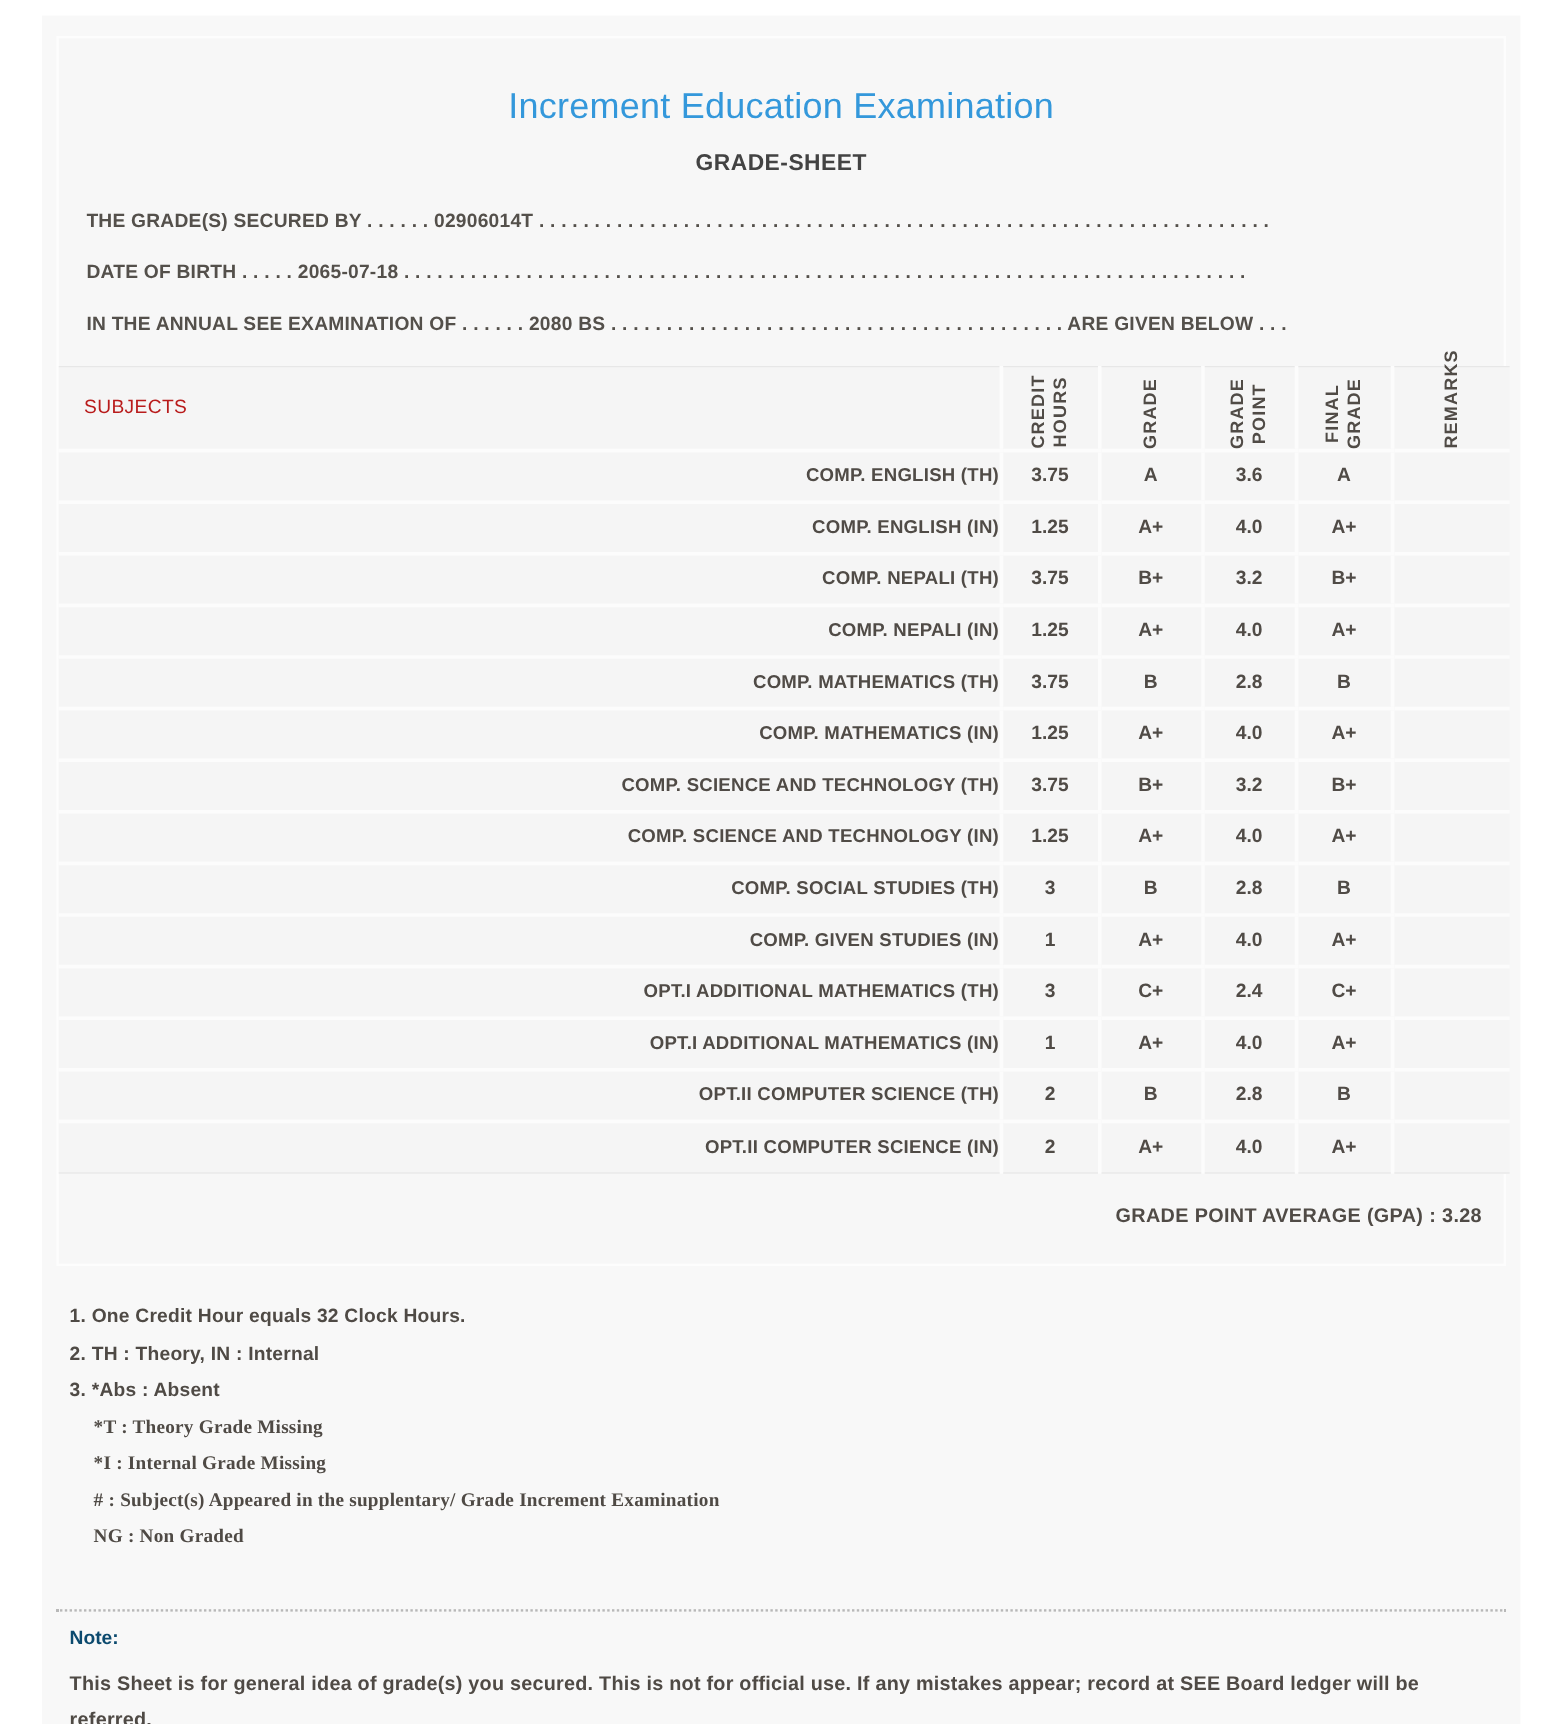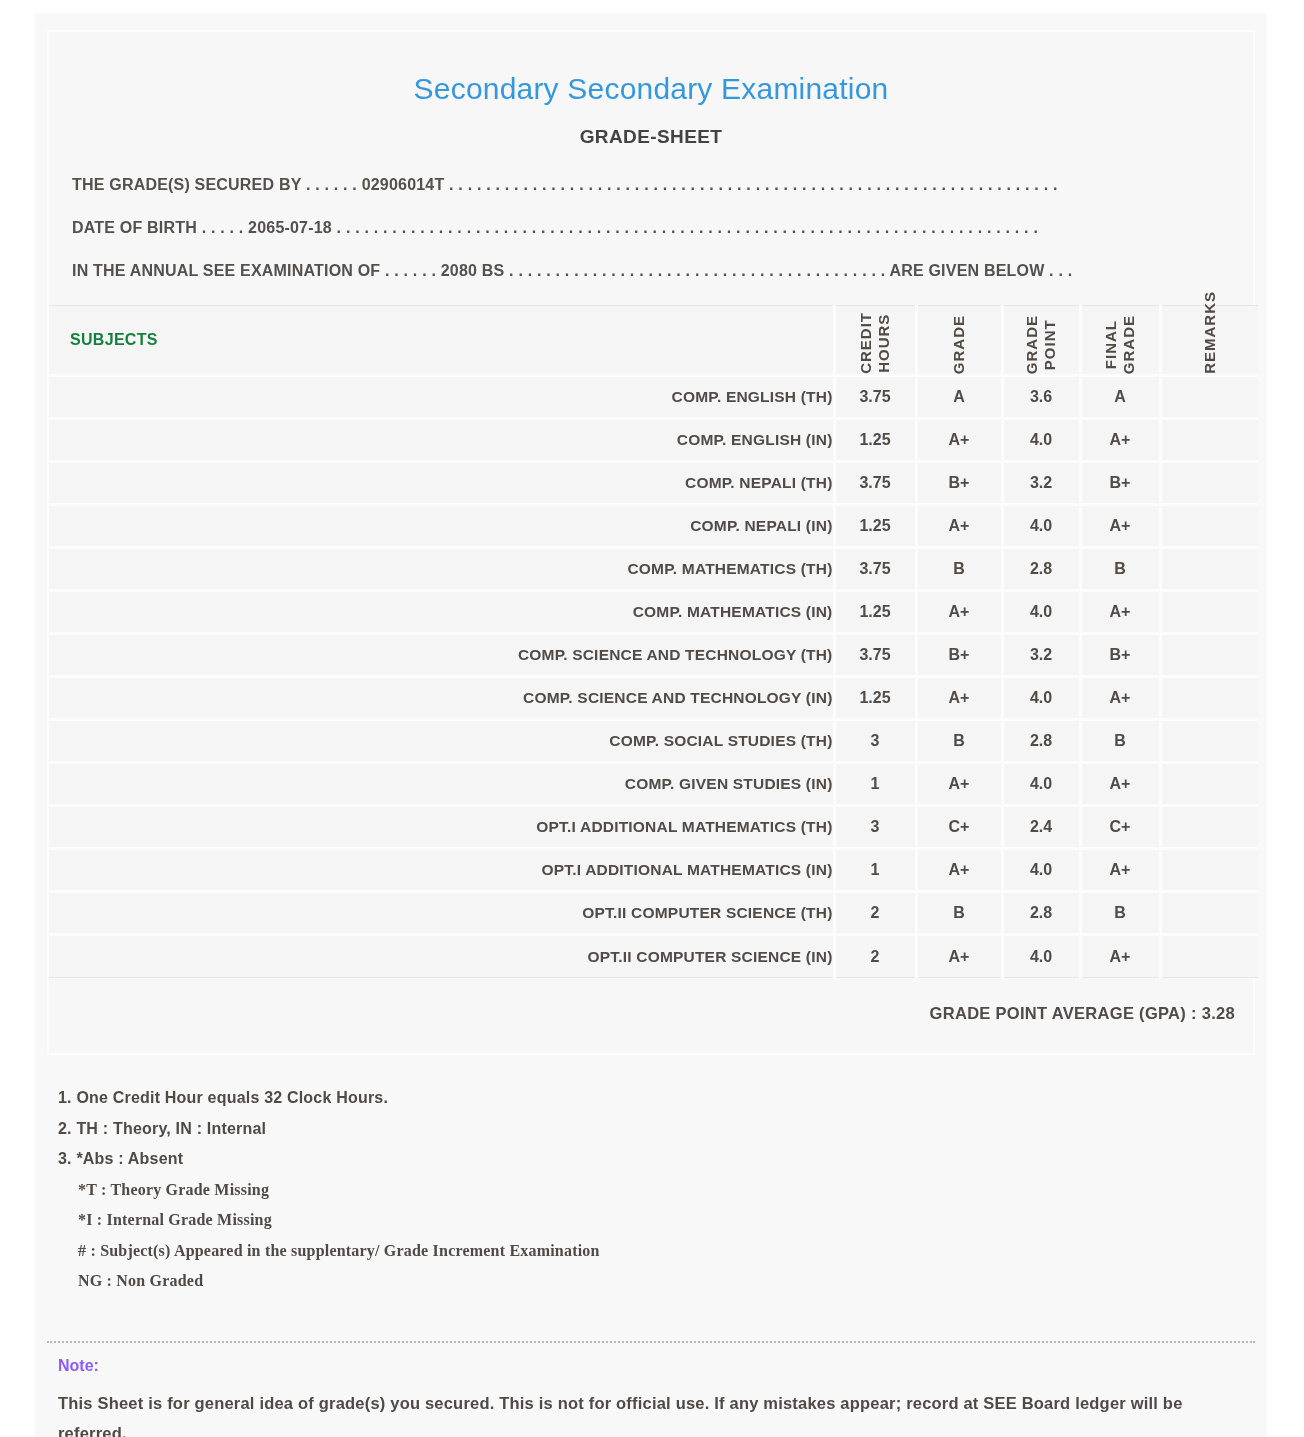--- a/index.html
+++ b/index.html
@@ -55,21 +55,21 @@
   col.c-credit  { width: 82px; }
   col.c-grade   { width: 86px; }
   col.c-point   { width: 78px; }
   col.c-final   { width: 80px; }
   col.c-remarks { width: 98px; }
   th, td { border-left: 3px solid #fcfcfc; padding: 0; }
   th:first-child, td:first-child { border-left: none; }
   thead th { border-bottom: 3px solid #fcfcfc; vertical-align: bottom; }
   th.subj {
     vertical-align: middle; text-align: left; padding-left: 21px;
-    font-size: 16px; font-weight: bold; color: #15803d; letter-spacing: 0.3px;
+    font-size: 16px; font-weight: normal; color: #b91c1c; letter-spacing: 0.3px;
   }
   .vhwrap {
     height: 68px;
     display: flex; align-items: flex-end; justify-content: center;
     overflow: visible;
   }
   .vh {
     writing-mode: vertical-rl;
     transform: rotate(180deg);
     white-space: pre-line;
@@ -95,36 +95,36 @@
     line-height: 30.5px; letter-spacing: 0.2px;
   }
   .fn.indent { padding-left: 20px; font-family: Liberation Serif, serif; }
   .dotted-divider {
     margin: 44px 12px 0 12px;
     border-top: 2px dotted #b8b8b8;
     height: 0;
   }
   .note-heading {
     margin: 14px 30px 0 23px;
-    font-size: 16px; font-weight: bold; color: #8b5cf6;
+    font-size: 16px; font-weight: bold; color: #0c4a6e;
   }
   .note-body {
     margin: 13px 40px 0 23px;
     font-size: 16.5px; font-weight: bold; color: #4f4a45;
     line-height: 30px; letter-spacing: 0.2px;
     max-width: 1180px;
   }
 </style>
 </head>
 <body>
 
 <div class="container">
   <div class="sheet">
 
-    <h1 class="title">Secondary Secondary Examination</h1>
+    <h1 class="title">Increment Education Examination</h1>
     <h2 class="subtitle">GRADE-SHEET</h2>
 
     <div class="info">
       <div class="info-line">
         <span>THE GRADE(S) SECURED BY</span>
         <span class="dots">. . . . . .</span>
         <span>02906014T</span>
         <span class="dots">. . . . . . . . . . . . . . . . . . . . . . . . . . . . . . . . . . . . . . . . . . . . . . . . . . . . . . . . . . . . . . . . . .</span>
       </div>
       <div class="info-line">

